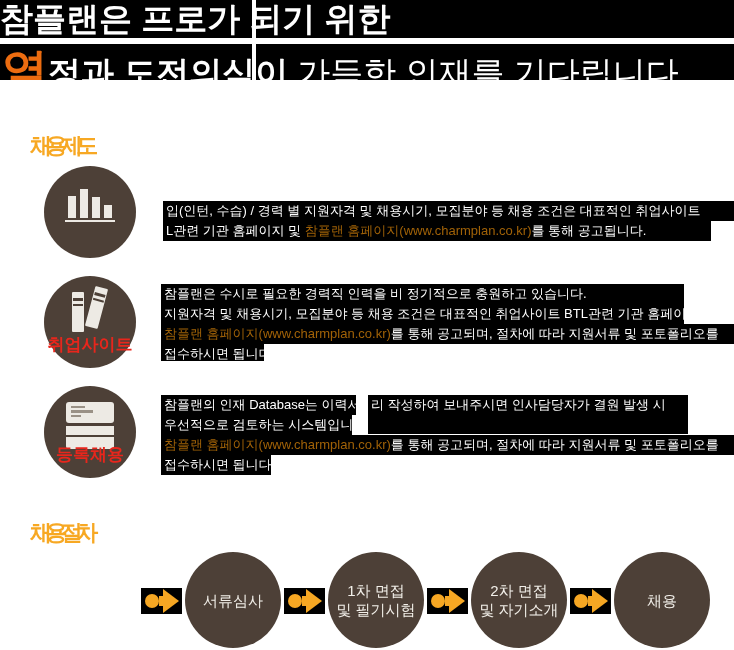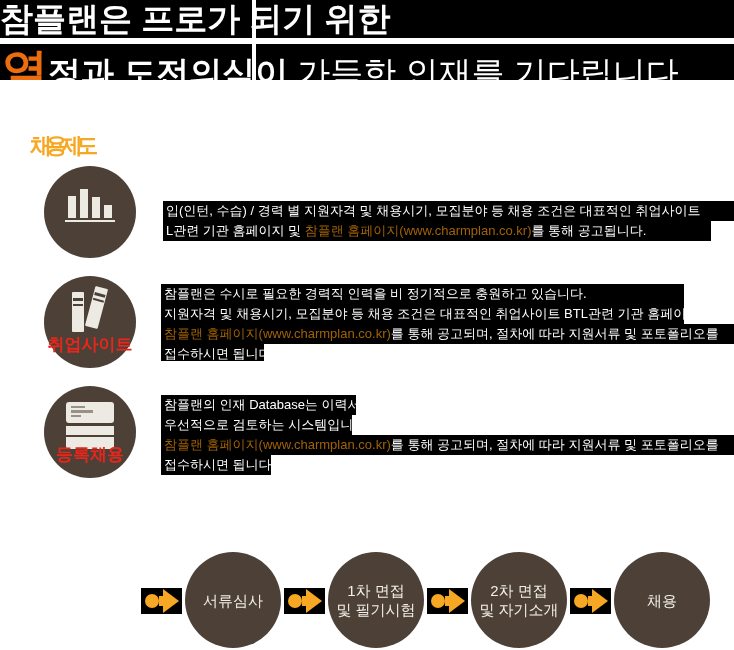--- a/index.html
+++ b/index.html
@@ -116,30 +116,34 @@
       </div>
       <div class="card" style="left:22px;top:40px;width:48px;height:9px;"></div>
       <div class="card" style="left:22px;top:51px;width:48px;height:12px;border-radius:0 0 3px 3px;"></div>
     </div>
     <div class="clabel">등록채용</div>
   </div>
 
   <div class="dline" style="left:161px;top:395px;width:195px;">
     <span>참플랜의 인재 Database는 이력서를</span>
   </div>
+  <div class="dline" style="left:368px;top:395px;width:320px;height:39px;">
+    <span>리 작성하여 보내주시면 인사담당자가 결원 발생 시</span>
+  </div>
   <div class="dline" style="left:161px;top:415px;width:191px;">
     <span>우선적으로 검토하는 시스템입니다.</span>
   </div>
   <div class="dline" style="left:161px;top:435px;width:573px;">
     <span class="olink">참플랜 홈페이지(www.charmplan.co.kr)</span><span>를 통해 공고되며, 절차에 따라 지원서류 및 포토폴리오를</span>
   </div>
   <div class="dline" style="left:161px;top:455px;width:110px;">
     <span>접수하시면 됩니다.</span>
   </div>
 
+  <div class="abs sec-head" style="left:30px;top:518px;">채용절차</div>
 
   <div class="arrowbox" style="left:141px;top:588px;">
     <div class="adot"></div>
       <div class="atail"></div>
       <div class="atri"></div>
   </div>
 
   <div class="pcircle" style="left:185px;top:552px;">
     <span>서류심사</span>
 

